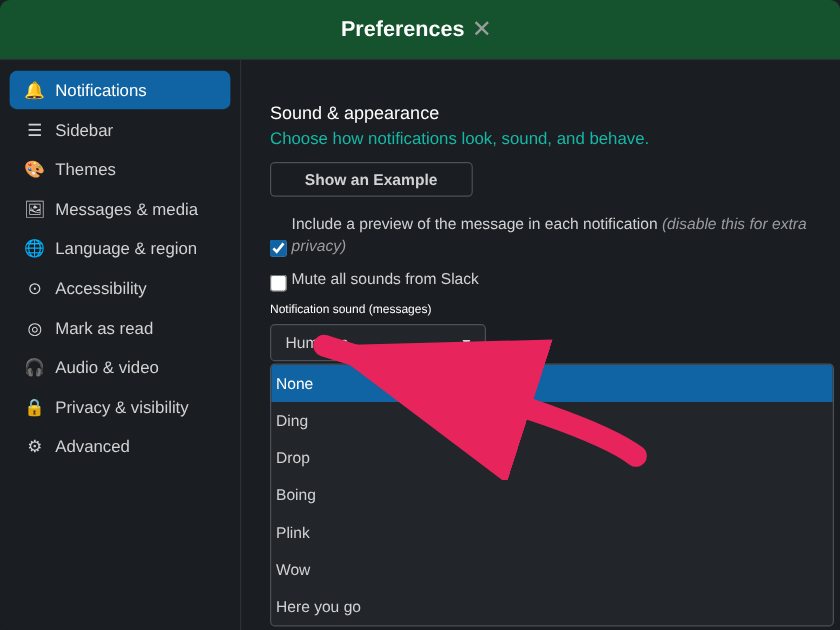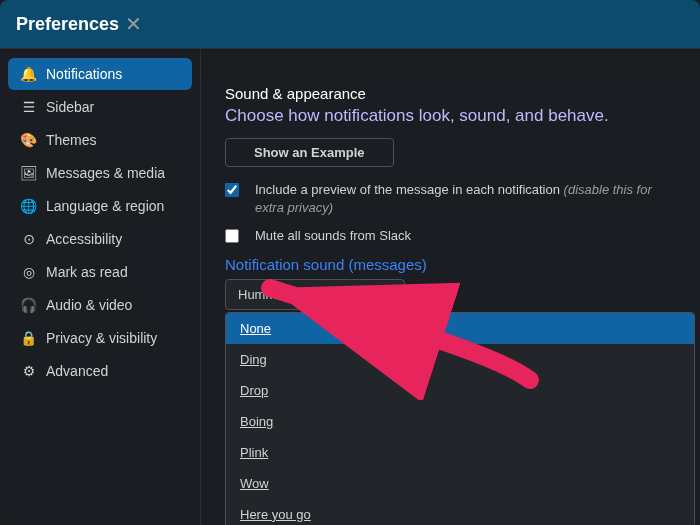--- a/index.html
+++ b/index.html
@@ -18,25 +18,25 @@
       background: #1a1d21;
       display: flex;
       flex-direction: column;
       border-radius: 8px;
       overflow: hidden;
     }
 
     .modal-header {
       display: flex;
       align-items: center;
-      justify-content: flex-start;
+      justify-content: center;
       padding: 10px 16px;
       border-bottom: 1px solid #2d3136;
       min-height: 41px;
-      background: #0c4a6e;
+      background: #14532d;
     }
 
     .modal-title {
       font-size: 18px;
       font-weight: 700;
       color: #ffffff;
     }
 
     .close-btn {
       background: none;
@@ -111,41 +111,41 @@
 
     .section-title {
       font-size: 15px;
       font-weight: 400;
       color: #ffffff;
       margin-bottom: 4px;
       margin-top: 20px;
     }
 
     .section-desc {
-      font-size: 17px;
-      color: #c4b5fd;
+      font-size: 14px;
+      color: #14b8a6;
       margin-bottom: 12px;
     }
 
     .show-example-btn {
       background: transparent;
       border: 1px solid #4d5057;
       color: #d1d2d3;
       padding: 6px 28px;
       border-radius: 4px;
       font-size: 13px;
       cursor: pointer;
       margin-bottom: 14px;
       font-weight: bold;
     }
 
     .checkbox-row {
       display: flex;
-      align-items: flex-start;
-      gap: 16px;
+      align-items: flex-end;
+      gap: 4px;
       margin-bottom: 10px;
       font-size: 13px;
       color: #d1d2d3;
     }
 
     .checkbox-row input[type="checkbox"] {
       margin-top: 2px;
       accent-color: #1164a3;
       width: 14px;
       height: 14px;
@@ -155,22 +155,22 @@
     .checkbox-label {
       line-height: 1.4;
     }
 
     .checkbox-label .muted-link {
       color: #9b9c9e;
       font-style: italic;
     }
 
     .dropdown-label {
-      font-size: 15px;
-      color: #3b82f6;
+      font-size: 10px;
+      color: #ffffff;
       margin-bottom: 6px;
       margin-top: 10px;
     }
 
     .dropdown-select {
       width: 180px;
       padding: 7px 12px;
       background: #222529;
       border: 1px solid #4d5057;
       border-radius: 4px;
@@ -195,25 +195,24 @@
       left: 0;
       width: calc(100% + 290px);
       background: #222529;
       border: 1px solid #4d5057;
       border-radius: 4px;
       z-index: 10;
       overflow: hidden;
     }
 
     .dropdown-option {
-      padding: 8px 14px;
+      padding: 8px 4px;
       font-size: 13px;
       color: #d1d2d3;
       cursor: pointer;
-      text-decoration: underline;
     }
     .dropdown-option.selected {
       background: #1164a3;
       color: #ffffff;
     }
 
     .arrow-svg {
       position: absolute;
       top: 270px;
       left: 210px;

